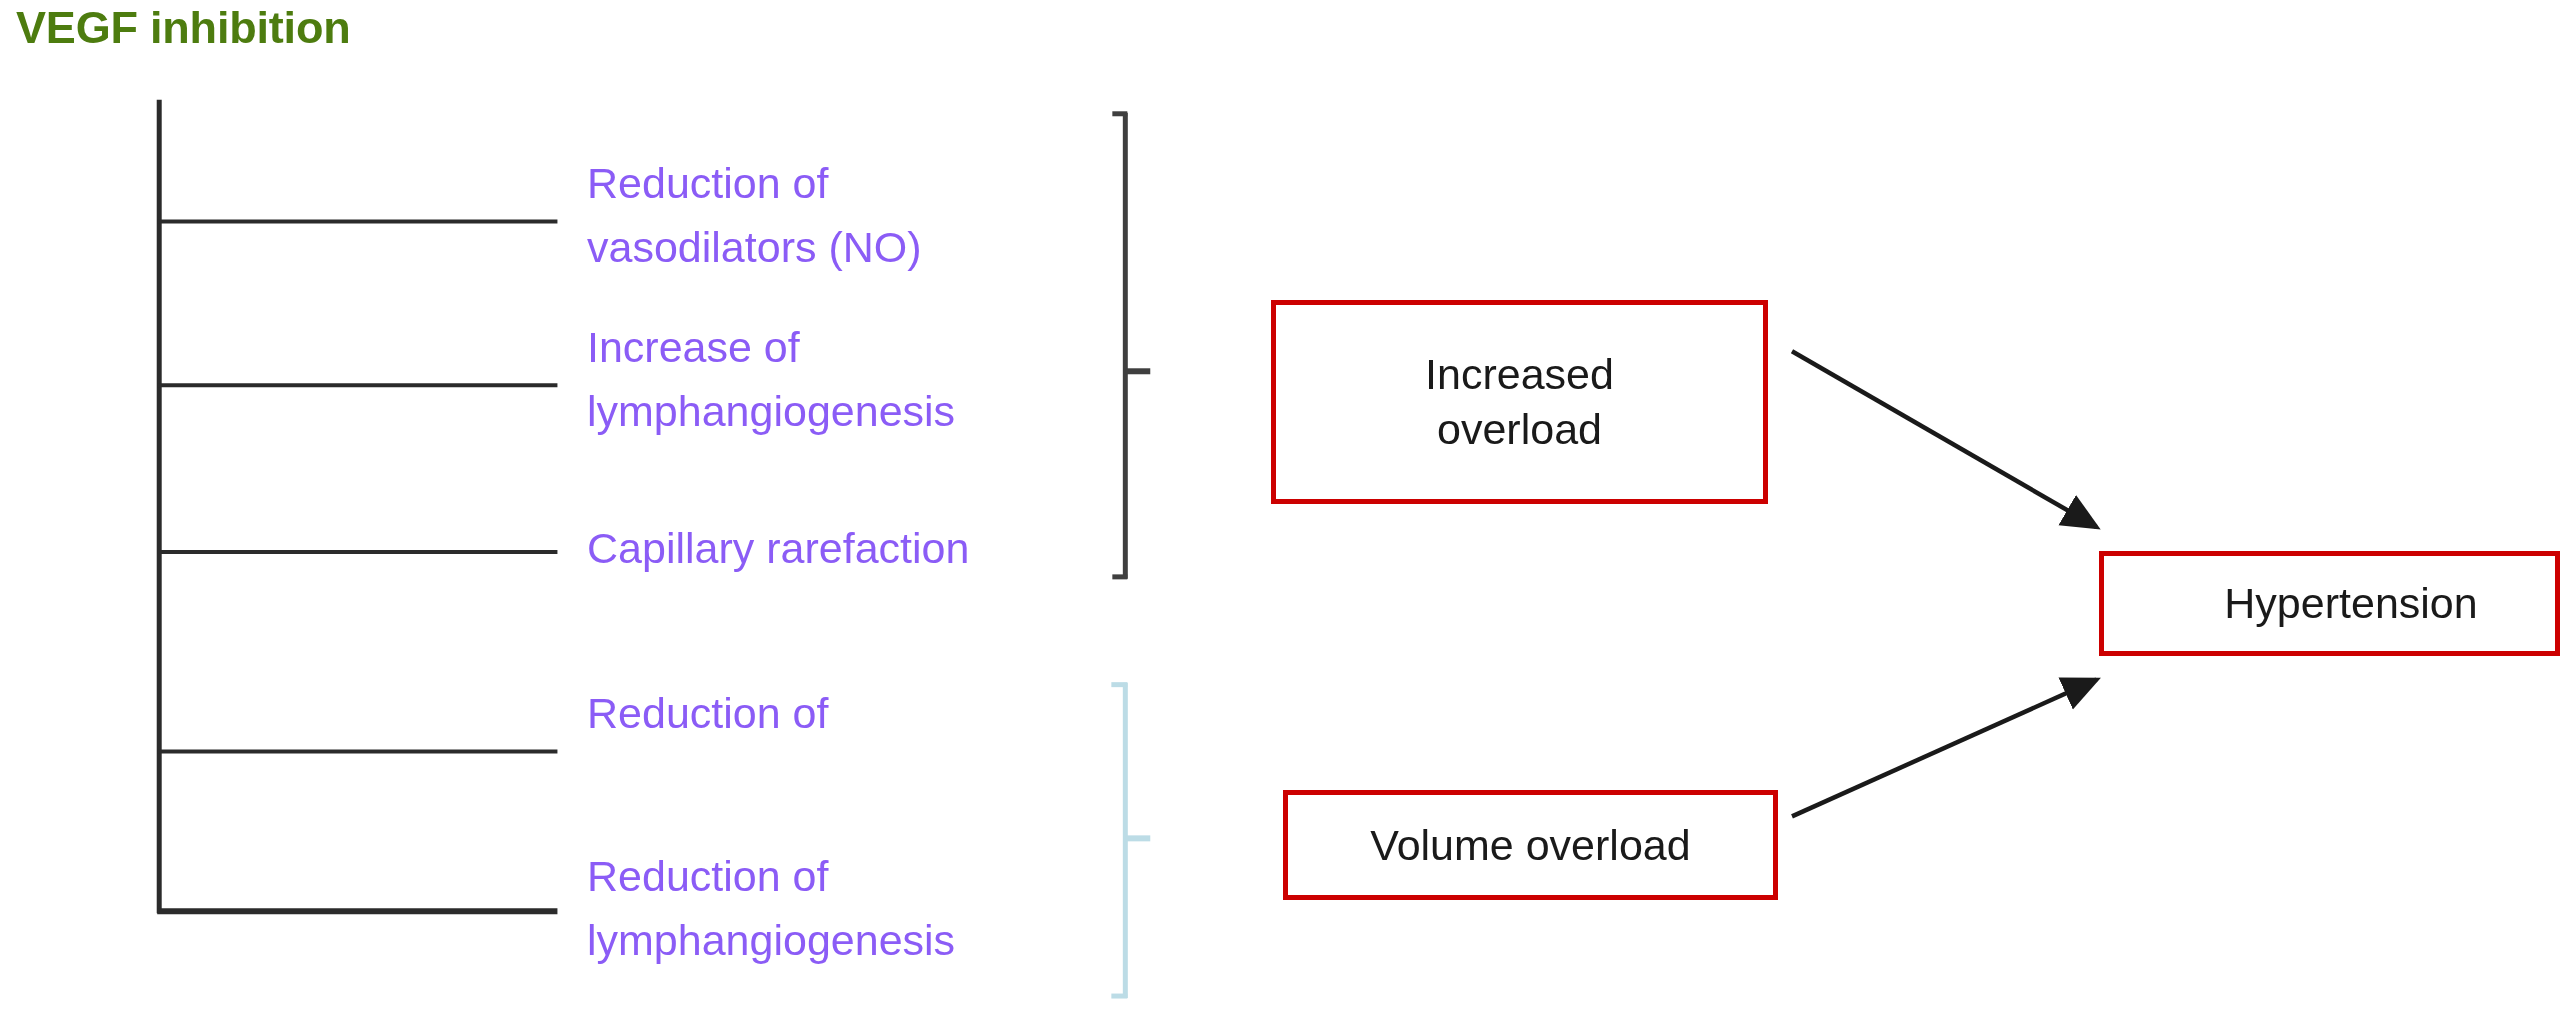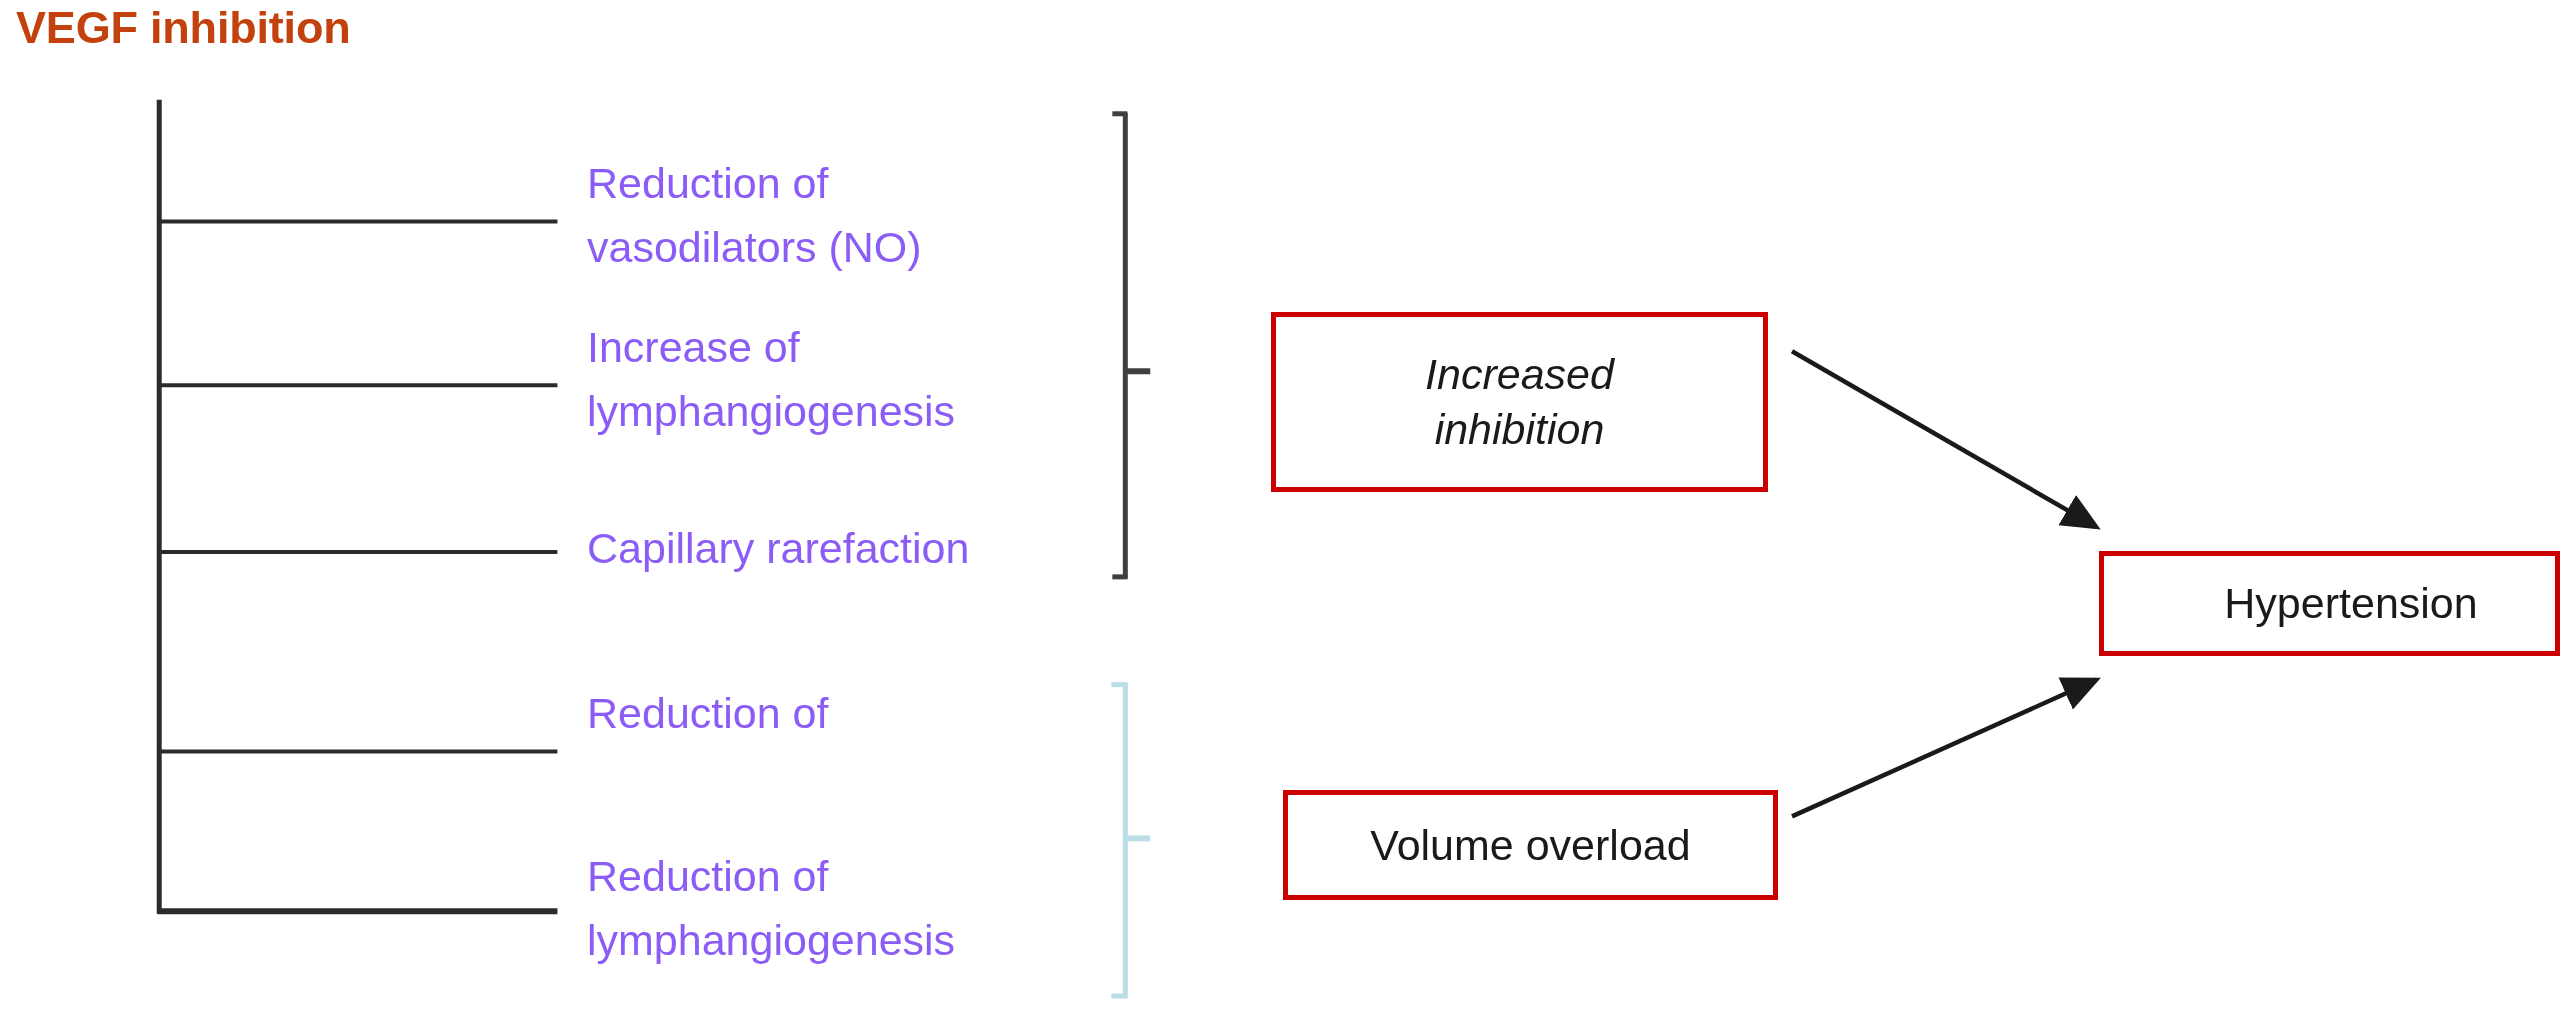--- a/index.html
+++ b/index.html
@@ -23,21 +23,21 @@
     top: 0;
     width: 2576px;
     height: 1018px;
   }
   .title {
     position: absolute;
     left: 16px;
     top: 2px;
     font-size: 45px;
     font-weight: bold;
-    color: #c2410c;
+    color: #4d7c0f;
     letter-spacing: -0.2px;
     white-space: nowrap;
   }
   .mech-label {
     position: absolute;
     left: 587px;
     font-size: 43px;
     line-height: 64px;
     color: #8b5cf6;
     white-space: nowrap;
@@ -50,25 +50,24 @@
     display: flex;
     align-items: center;
     justify-content: center;
     text-align: center;
     font-size: 43px;
     line-height: 55px;
     color: #1a1a1a;
   }
   .box-afterload {
     left: 1271px;
-    top: 312px;
+    top: 300px;
     width: 497px;
-    height: 180px;
+    height: 204px;
     border: 5px solid;
-    font-style: italic;
   }
   .box-volume {
     left: 1273px;
     top: 790px;
     width: 495px;
     height: 110px;
     border: 5px solid;
     margin-left: 10px;
   }
   .box-hypertension {
@@ -139,21 +138,21 @@
   </div>
 
   <div class="mech-label" style="top:844px;">
     <div>Reduction of</div>
     <div>lymphangiogenesis</div>
   </div>
 
   <div class="box box-afterload" id="box-afterload" style="border-color: rgb(204, 0, 0);">
     <div>
       <div>Increased</div>
-      <div>inhibition</div>
+      <div>overload</div>
     </div>
   </div>
 
   <div class="box box-volume" id="box-volume" style="border-color: rgb(204, 0, 0);">
     <div>
       <div>Volume overload</div>
     </div>
   </div>
 
   <div class="box box-hypertension" id="box-hypertension" style="border-color: rgb(204, 0, 0); padding-left: 43px;">

